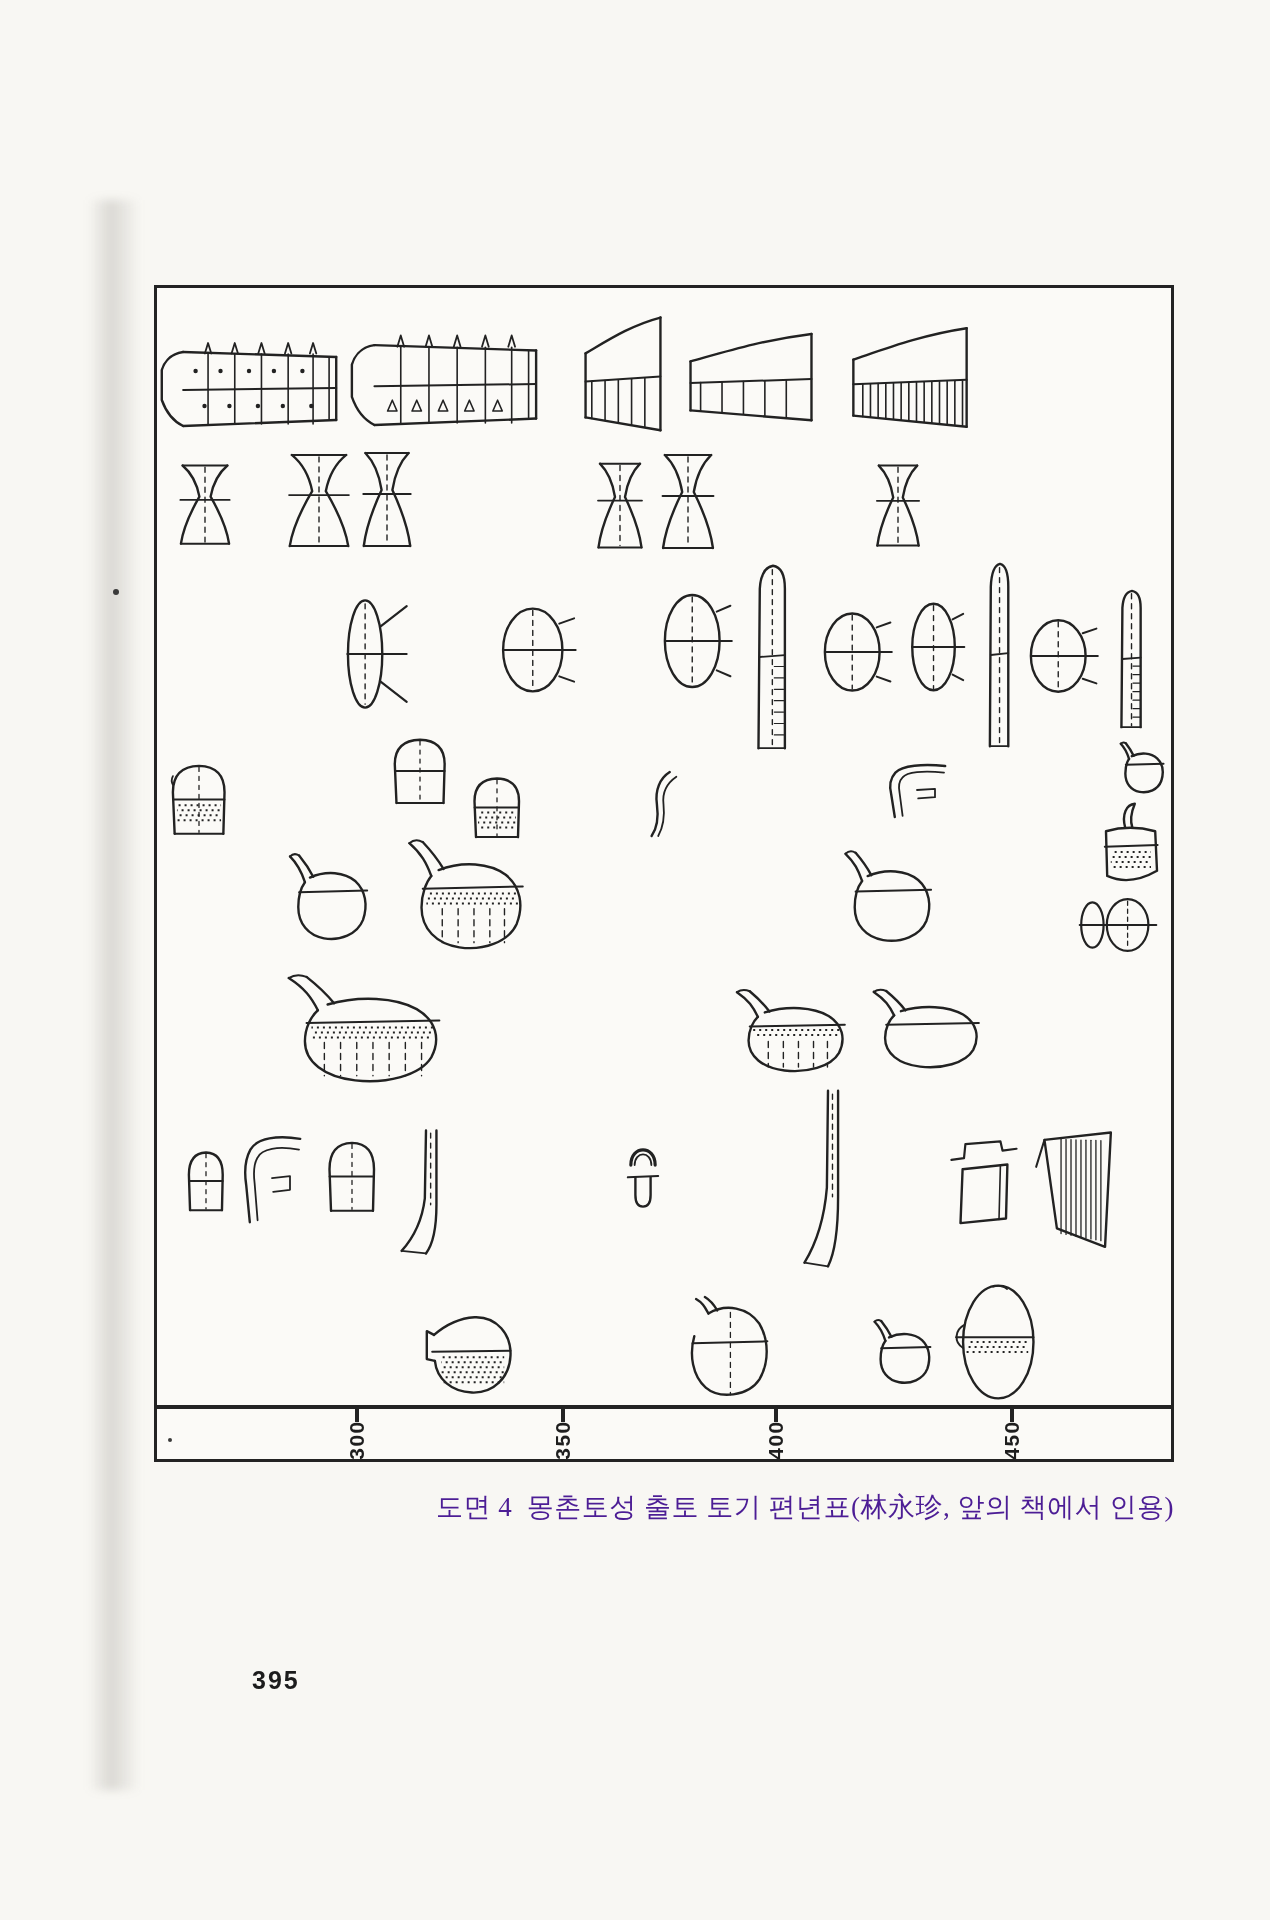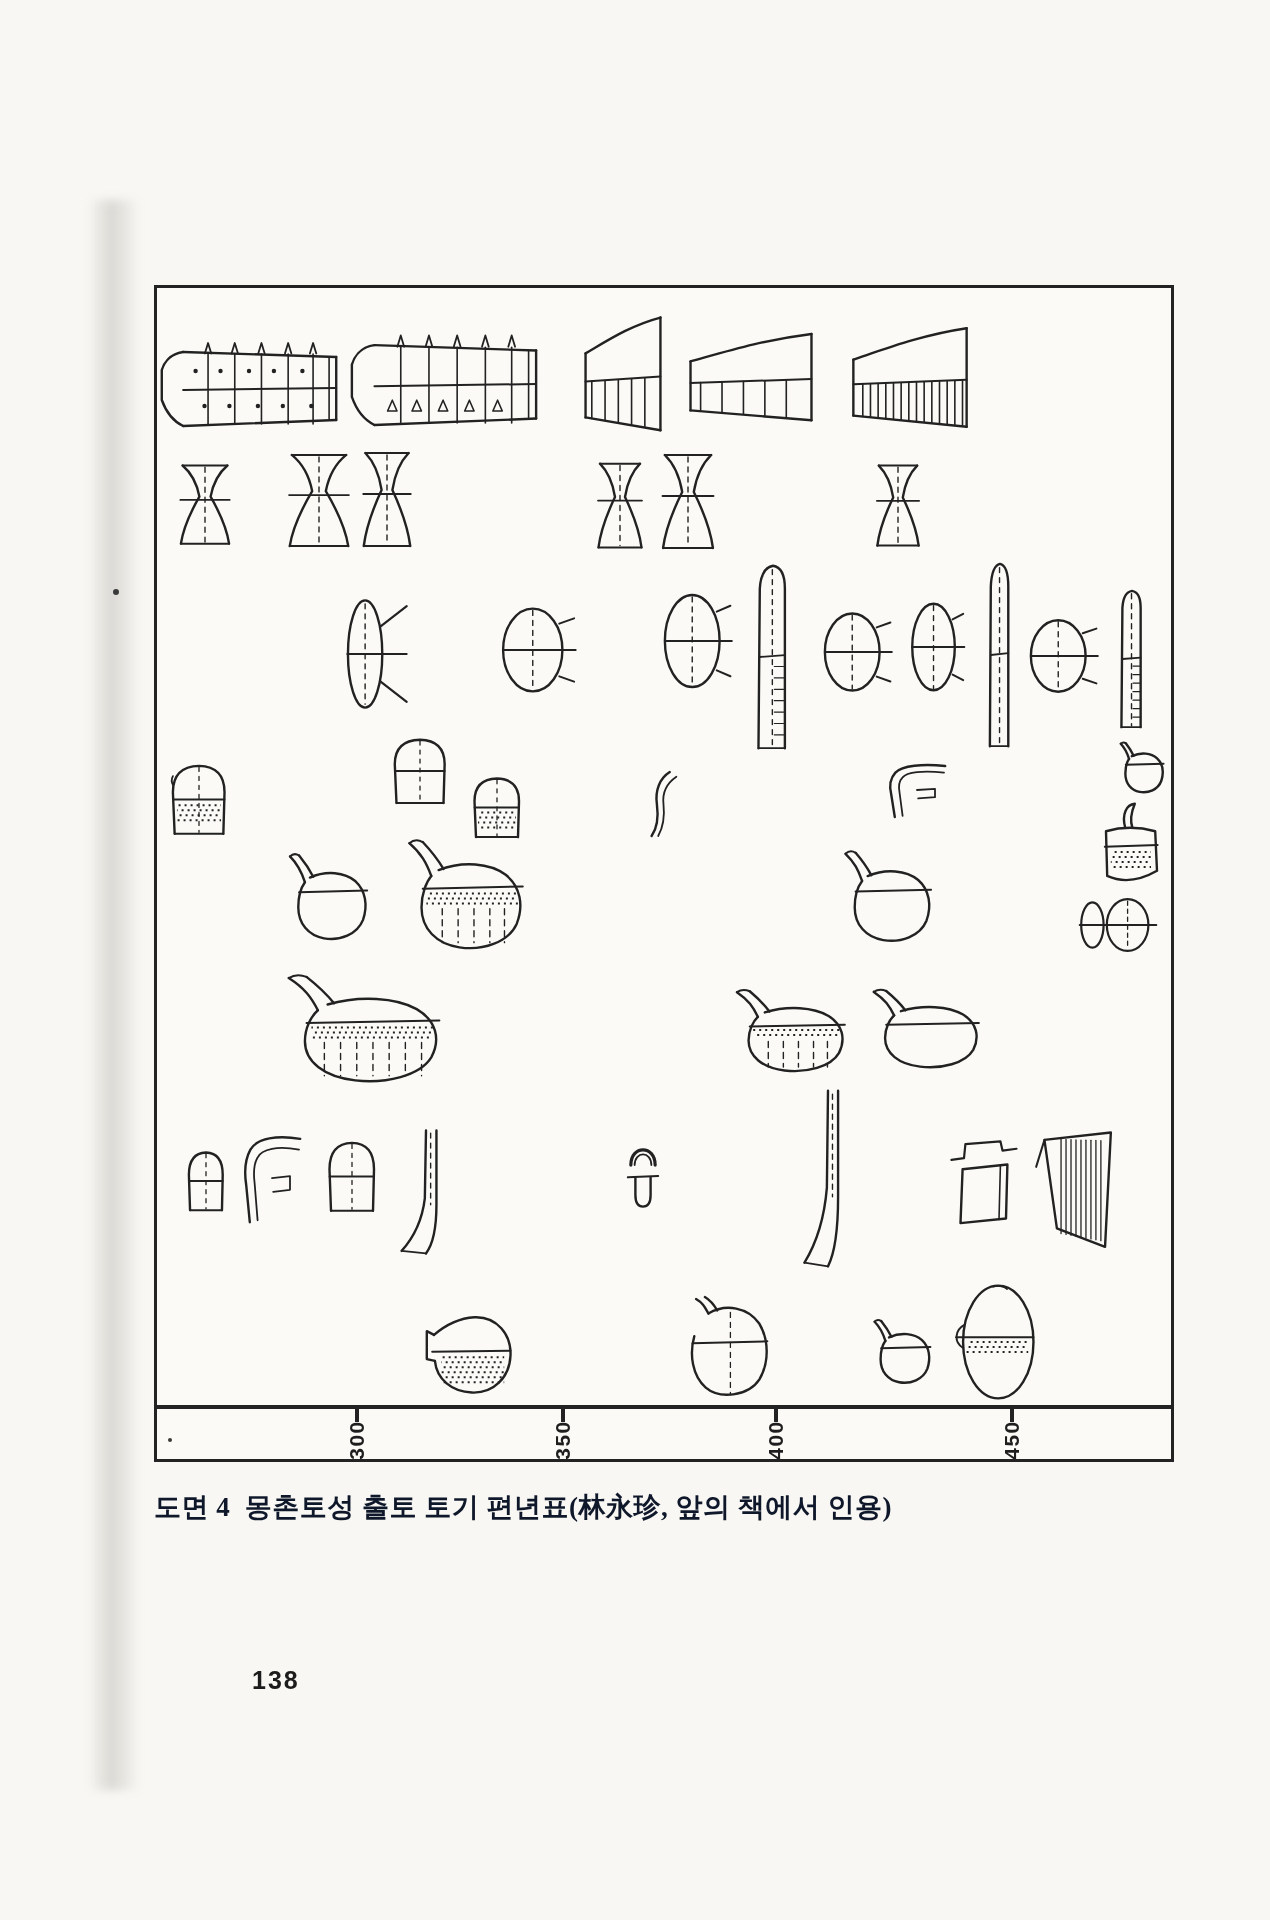--- a/index.html
+++ b/index.html
@@ -33,24 +33,24 @@
     position:absolute;left:-2px;top:0;width:4px;height:13px;background:#232323;
   }
   .tick-label{
     position:absolute;left:0;top:31px;
     transform:translate(-50%,-50%) rotate(-90deg);
     font-weight:700;font-size:21px;letter-spacing:1.5px;color:#1e1e1e;
     font-family:"Liberation Sans","DejaVu Sans",sans-serif;
   }
   .caption{
     position:absolute;left:154px;width:1020px;top:1489px;
-    text-align:left;
+    text-align:right;
     font-family:"Liberation Serif","DejaVu Serif",serif;
-    font-weight:700;font-size:27px;letter-spacing:0.5px;
-    color:#0f172a;
+    font-weight:400;font-size:27px;letter-spacing:0.5px;
+    color:#4c1d95;
     white-space:pre;
   }
   .page-number{
     position:absolute;left:252px;top:1666px;
     font-weight:700;font-size:25px;letter-spacing:2px;color:#1c1c1c;
     font-family:"Liberation Sans","DejaVu Sans",sans-serif;
   }
   .speck{position:absolute;background:#3a3a3a;border-radius:50%;}
 </style>
 </head>
@@ -506,16 +506,16 @@
           <div class="tick-label">400</div>
         </div>
         <div class="tick" style="left:855px">
           <div class="tick-mark"></div>
           <div class="tick-label">450</div>
         </div>
       </div>
   </div>
 
   <div class="caption">도면 4  몽촌토성 출토 토기 편년표(林永珍, 앞의 책에서 인용)</div>
-  <div class="page-number">138</div>
+  <div class="page-number">395</div>
 <div class="speck" style="left:113px;top:589px;width:6px;height:6px"></div>
     <div class="speck" style="left:168px;top:1438px;width:4px;height:4px"></div>
   </div>
 
 </body></html>

